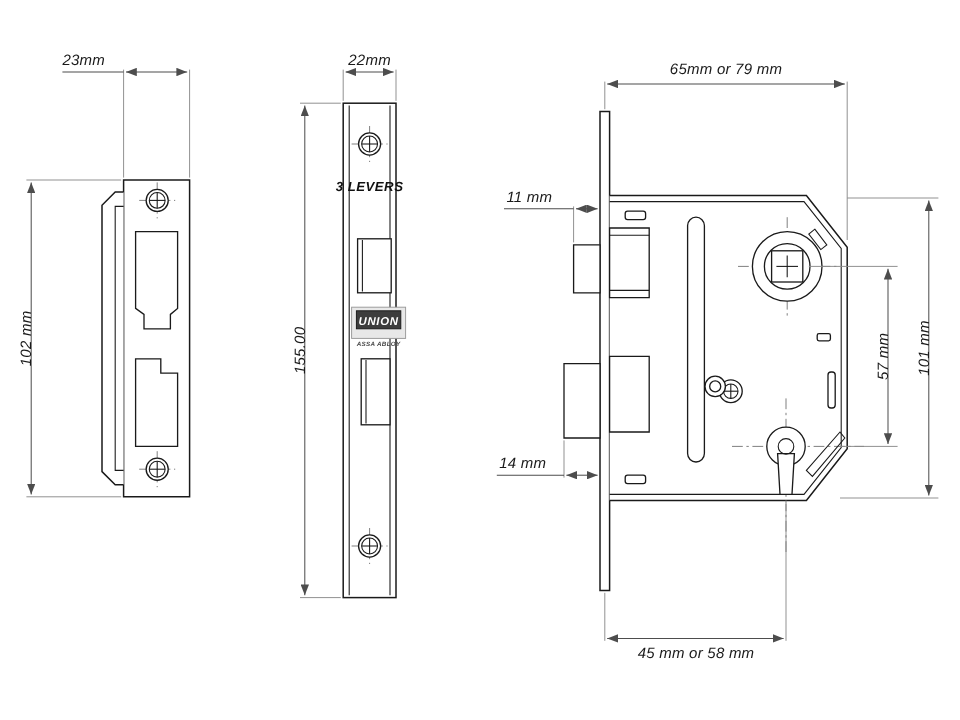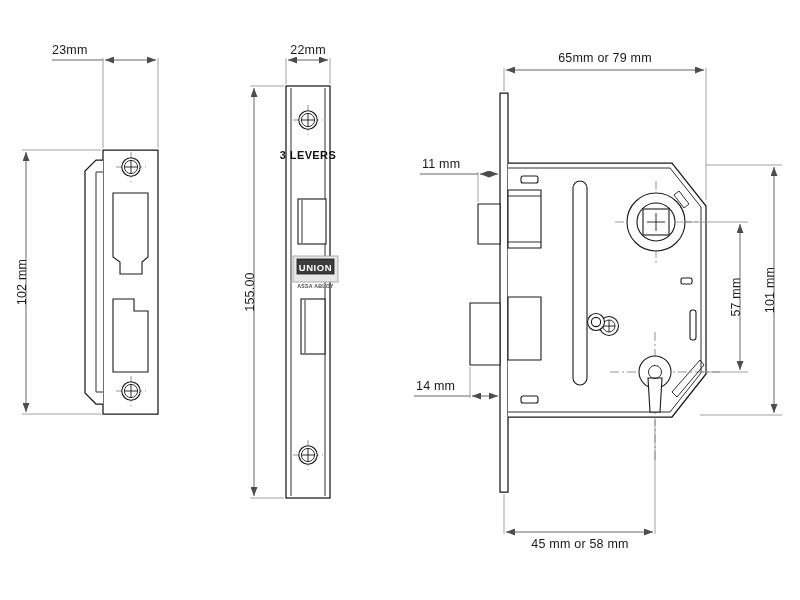--- a/index.html
+++ b/index.html
@@ -11,20 +11,21 @@
     width: 800px;
     height: 600px;
     font-family: "Liberation Sans", sans-serif;
     overflow: hidden;
   }
   #drawing-root {
     position: relative;
     width: 800px;
     height: 600px;
     background: #7dd3fc;
+    font-style: italic;
   }
   svg#tech-drawing {
     display: block;
     width: 800px;
     height: 600px;
     background: #ffffff;
   }
   .part-outline {
     fill: #ffffff;
     stroke: #1a1a1a;

